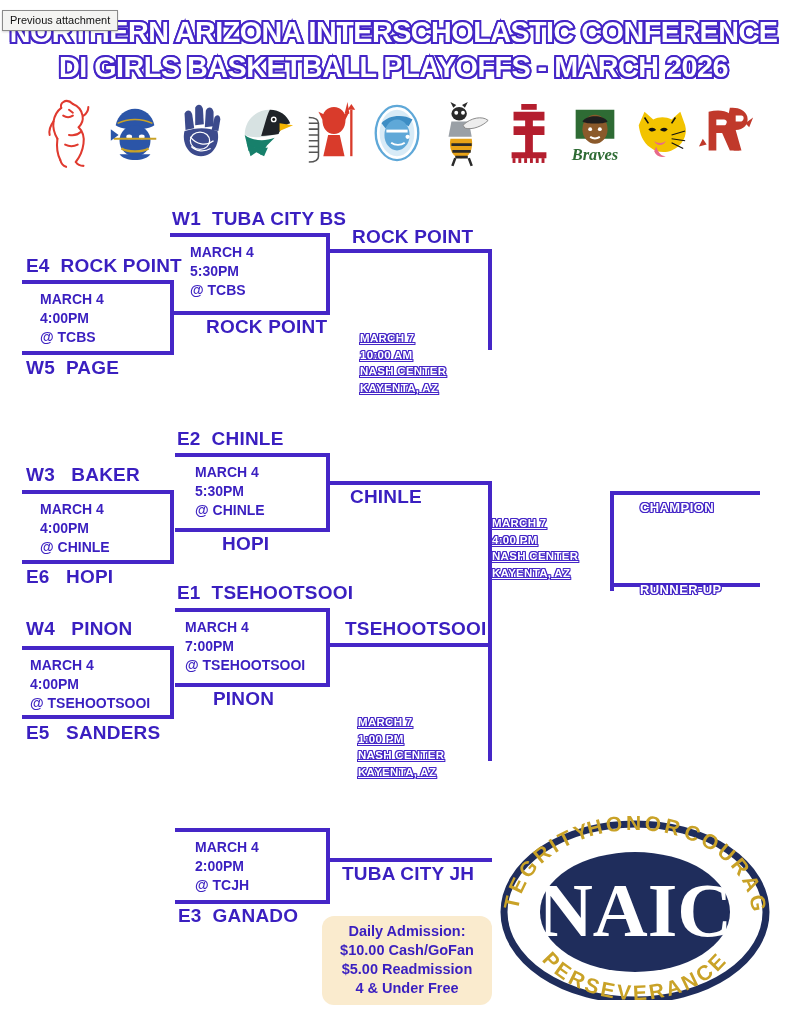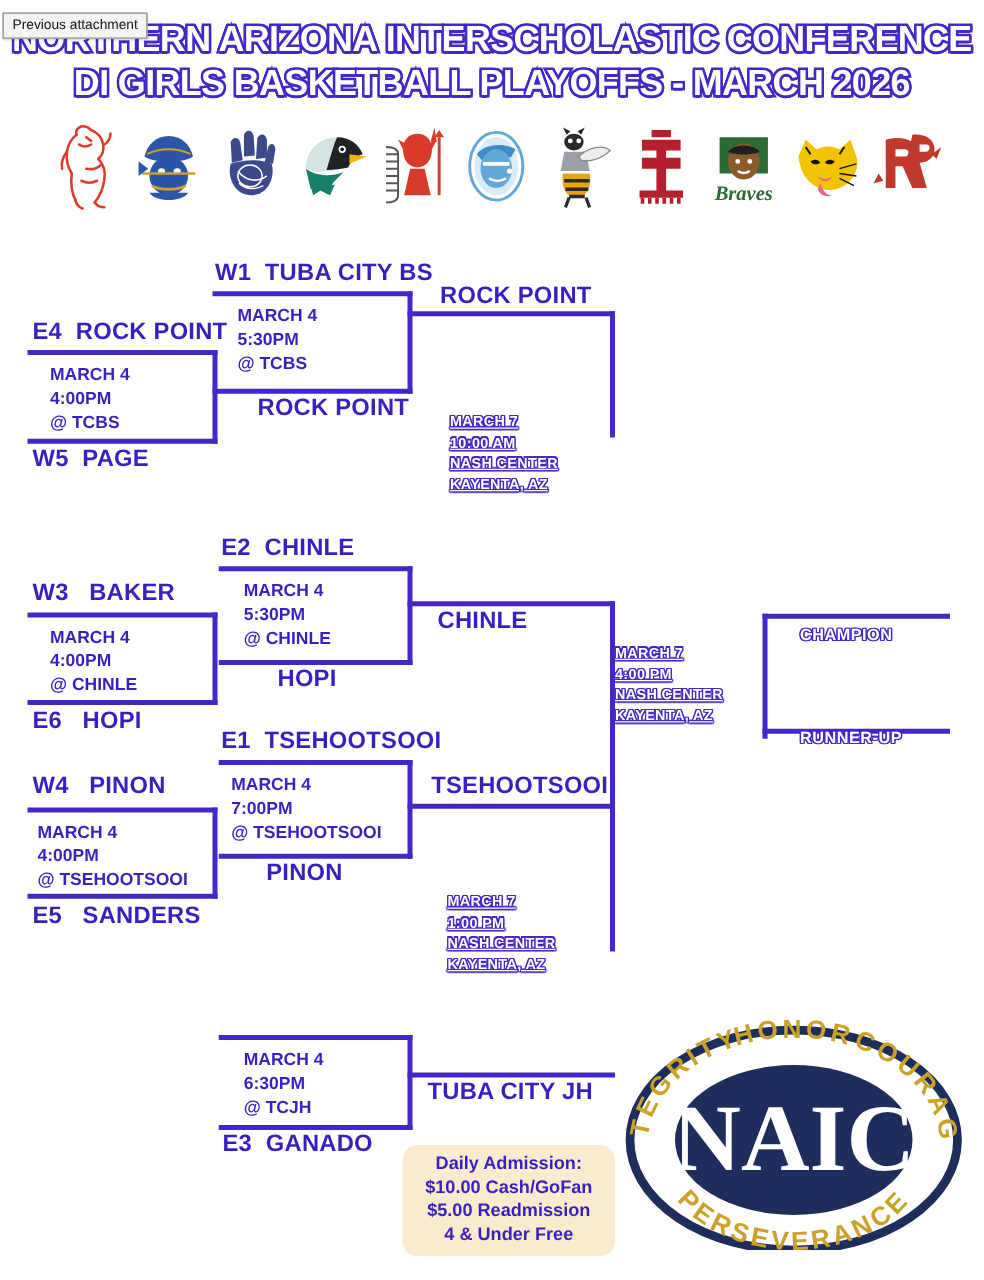--- a/index.html
+++ b/index.html
@@ -414,21 +414,21 @@
     <span>1:00 PM</span><br>
     <span>NASH CENTER</span><br>
     <span>KAYENTA, AZ</span>
   </div>
 
   <div class="hline" style="left:175px;top:828px;width:155px;"></div>
   <div class="vline" style="left:326px;top:828px;height:76px;"></div>
   <div class="hline" style="left:175px;top:900px;width:155px;"></div>
   <div class="gameinfo" style="left:195px;top:838px;width:120px;">
     <span>MARCH 4</span><br>
-    <span>6:30PM</span><br>
+    <span>2:00PM</span><br>
     <span>@ TCJH</span>
   </div>
   <div class="team r2" style="left:178px;top:905px;">
     <span>E3</span>&nbsp;&nbsp;<span>GANADO</span>
   </div>
 
   <div class="team r3" style="left:342px;top:863px;">TUBA CITY JH</div>
   <div class="hline" style="left:326px;top:858px;width:166px;"></div>
 
   <div class="admission">

